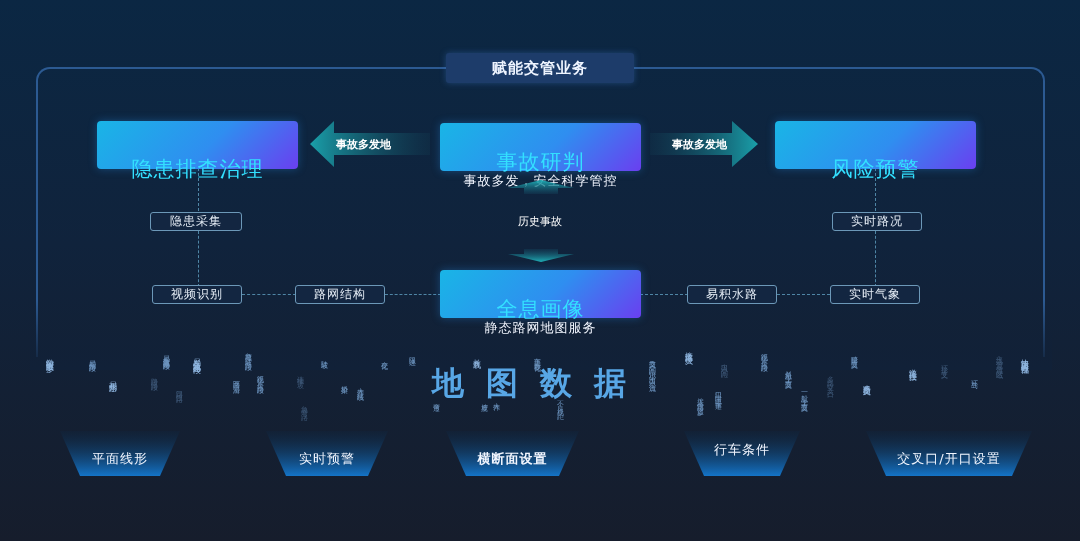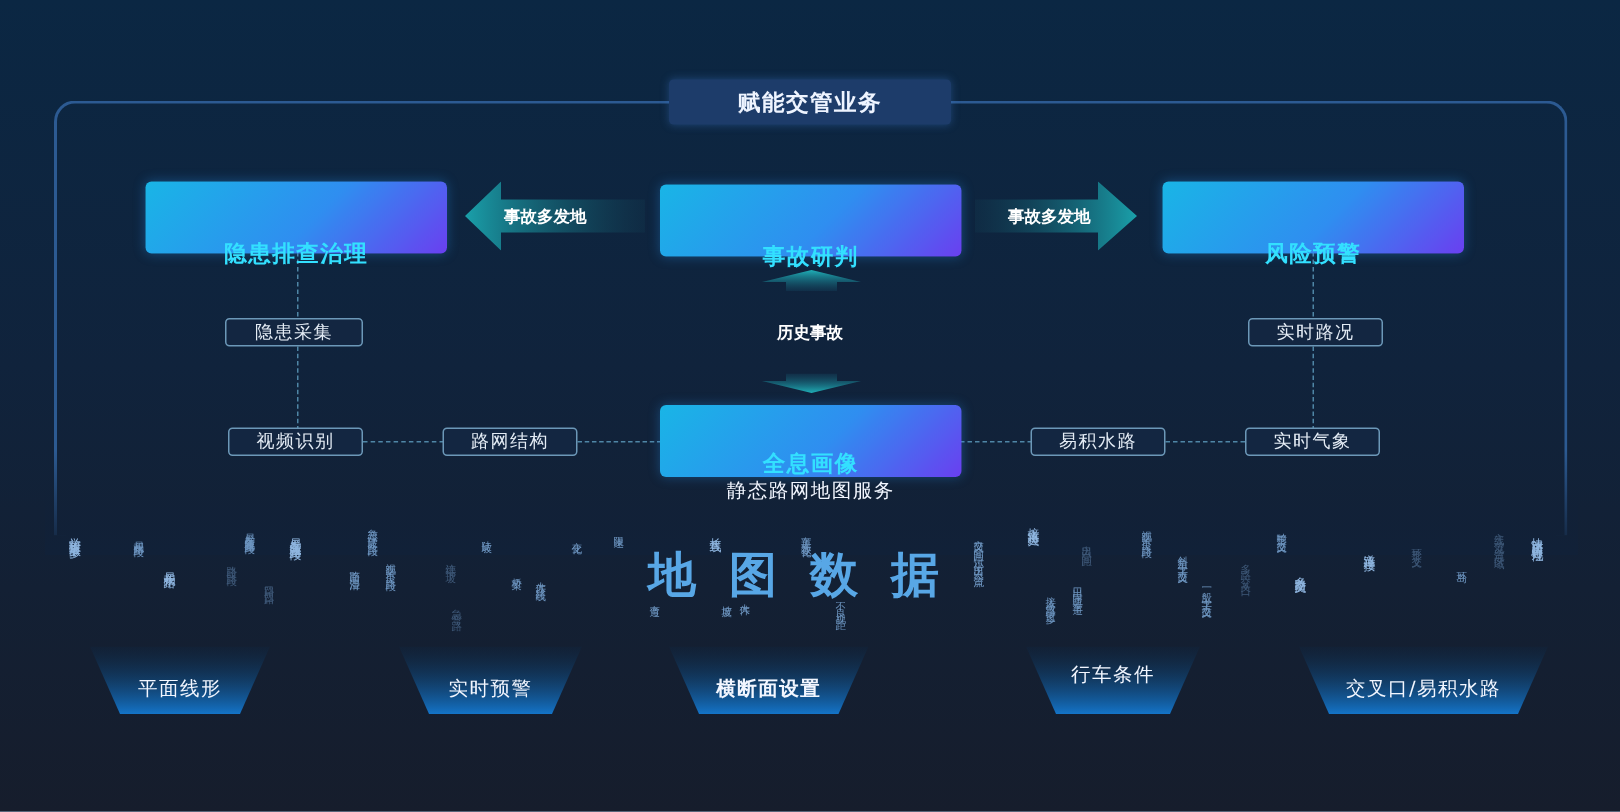--- a/index.html
+++ b/index.html
@@ -25,38 +25,38 @@
     box-shadow: 0 0 6px rgba(60,120,200,0.4);
     display:flex; align-items:center; justify-content:center;
     font-size:15px; font-weight:bold; color:#eef4ff; letter-spacing:1px;
   }
   .main-box {
     position:absolute; height:48px; border-radius:4px;
     background: linear-gradient(135deg, #19b5e6 0%, #2f8ef0 55%, #6a3ff0 100%);
     display:flex; flex-direction:column; align-items:center; justify-content:center;
     box-shadow: 0 0 8px rgba(40,150,240,0.35);
   }
-  .main-box .t1 { font-size:15px; font-weight:bold; color:#33e0ff; letter-spacing:1px; line-height:19px;margin-top:48px; }
+  .main-box .t1 { font-size:21px; font-weight:normal; color:#33e0ff; letter-spacing:1px; line-height:19px;margin-top:48px; }
   .main-box .t2 { font-size:13px; color:#f2f6ff; letter-spacing:1px; line-height:18px; }
   .arrow {
     position:absolute; height:46px;
   }
   .arrow svg { position:absolute; left:0; top:0; }
   .arrow-label {
     position:absolute; font-size:11px; font-weight:bold; color:#ffffff; white-space:nowrap;
   }
   .small-box {
     position:absolute; height:19px; border:1px solid #6c98b8; border-radius:3px;
     background: #132641;
     display:flex; align-items:center; justify-content:center;
     font-size:12px; color:#e4ecf5; letter-spacing:1px;
   }
   .vdash { position:absolute; width:0; border-left:1px dashed #4f86a6; }
   .hdash { position:absolute; height:0; border-top:1px dashed #4f86a6; }
-  .mid-label { position:absolute; font-size:11px; font-weight:bold; color:#ffffff; }
+  .mid-label { position:absolute; font-size:11px; font-weight:normal; color:#ffffff; }
   .map-title {
     position:absolute; left:432px; top:362px; font-size:32px; font-weight:bold;
     color:#58a7e6; letter-spacing:22px; white-space:nowrap;
   }
   .vt {
     position:absolute; writing-mode: vertical-rl; font-size:7px; line-height:8px;
     color:#6d95c0; letter-spacing:1px; white-space:nowrap;
   }
   .vt.b { color:#8fb6e0; font-size:8px; }
   .vt.d { color:#3e5878; }
@@ -83,20 +83,21 @@
 <div class="hdash" style="left:242px; top:294px; width:54px;"></div>
 <div class="hdash" style="left:385px; top:294px; width:56px;"></div>
 <div class="hdash" style="left:640px; top:294px; width:48px;"></div>
 <div class="hdash" style="left:777px; top:294px; width:53px;"></div>
 
 <div class="main-box" style="left:97px; top:121px; width:201px;">
   <div class="t1">隐患排查治理</div>
 </div>
 <div class="main-box" style="left:440px; top:123px; width:201px;align-items:center;">
   <div class="t1">事故研判</div>
+  <div class="t2">事故多发，安全科学管控</div>
 </div>
 <div class="main-box" style="left:775px; top:121px; width:201px;">
   <div class="t1">风险预警</div>
 </div>
 <div class="main-box" style="left:440px; top:270px; width:201px;">
   <div class="t1">全息画像</div>
   <div class="t2">静态路网地图服务</div>
 </div>
 
 <div class="arrow" style="left:310px; top:121px; width:120px;">
@@ -221,14 +222,14 @@
 <div class="trap" style="left:684px; width:116px;align-items:center;">
   <svg width="116" height="45">
     <polygon points="0,0 116,0 96,45 20,45" fill="url(#t1)"></polygon>
   </svg>
   <span>行车条件</span>
 </div>
 <div class="trap" style="left:866px; width:166px;">
   <svg width="166" height="45">
     <polygon points="0,0 166,0 146,45 20,45" fill="url(#t1)"></polygon>
   </svg>
-  <span>交叉口/易积水路</span>
+  <span>交叉口/开口设置</span>
 </div>
 
 </body></html>

